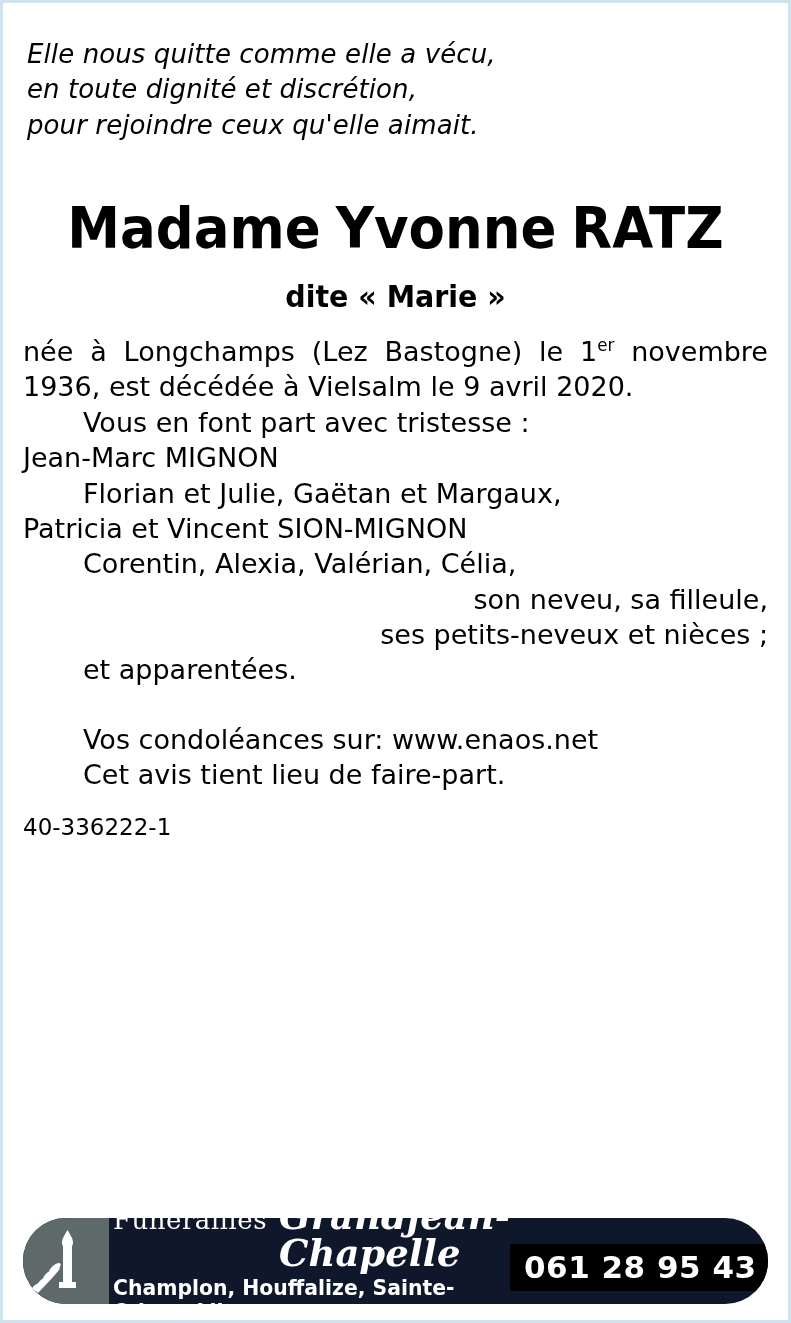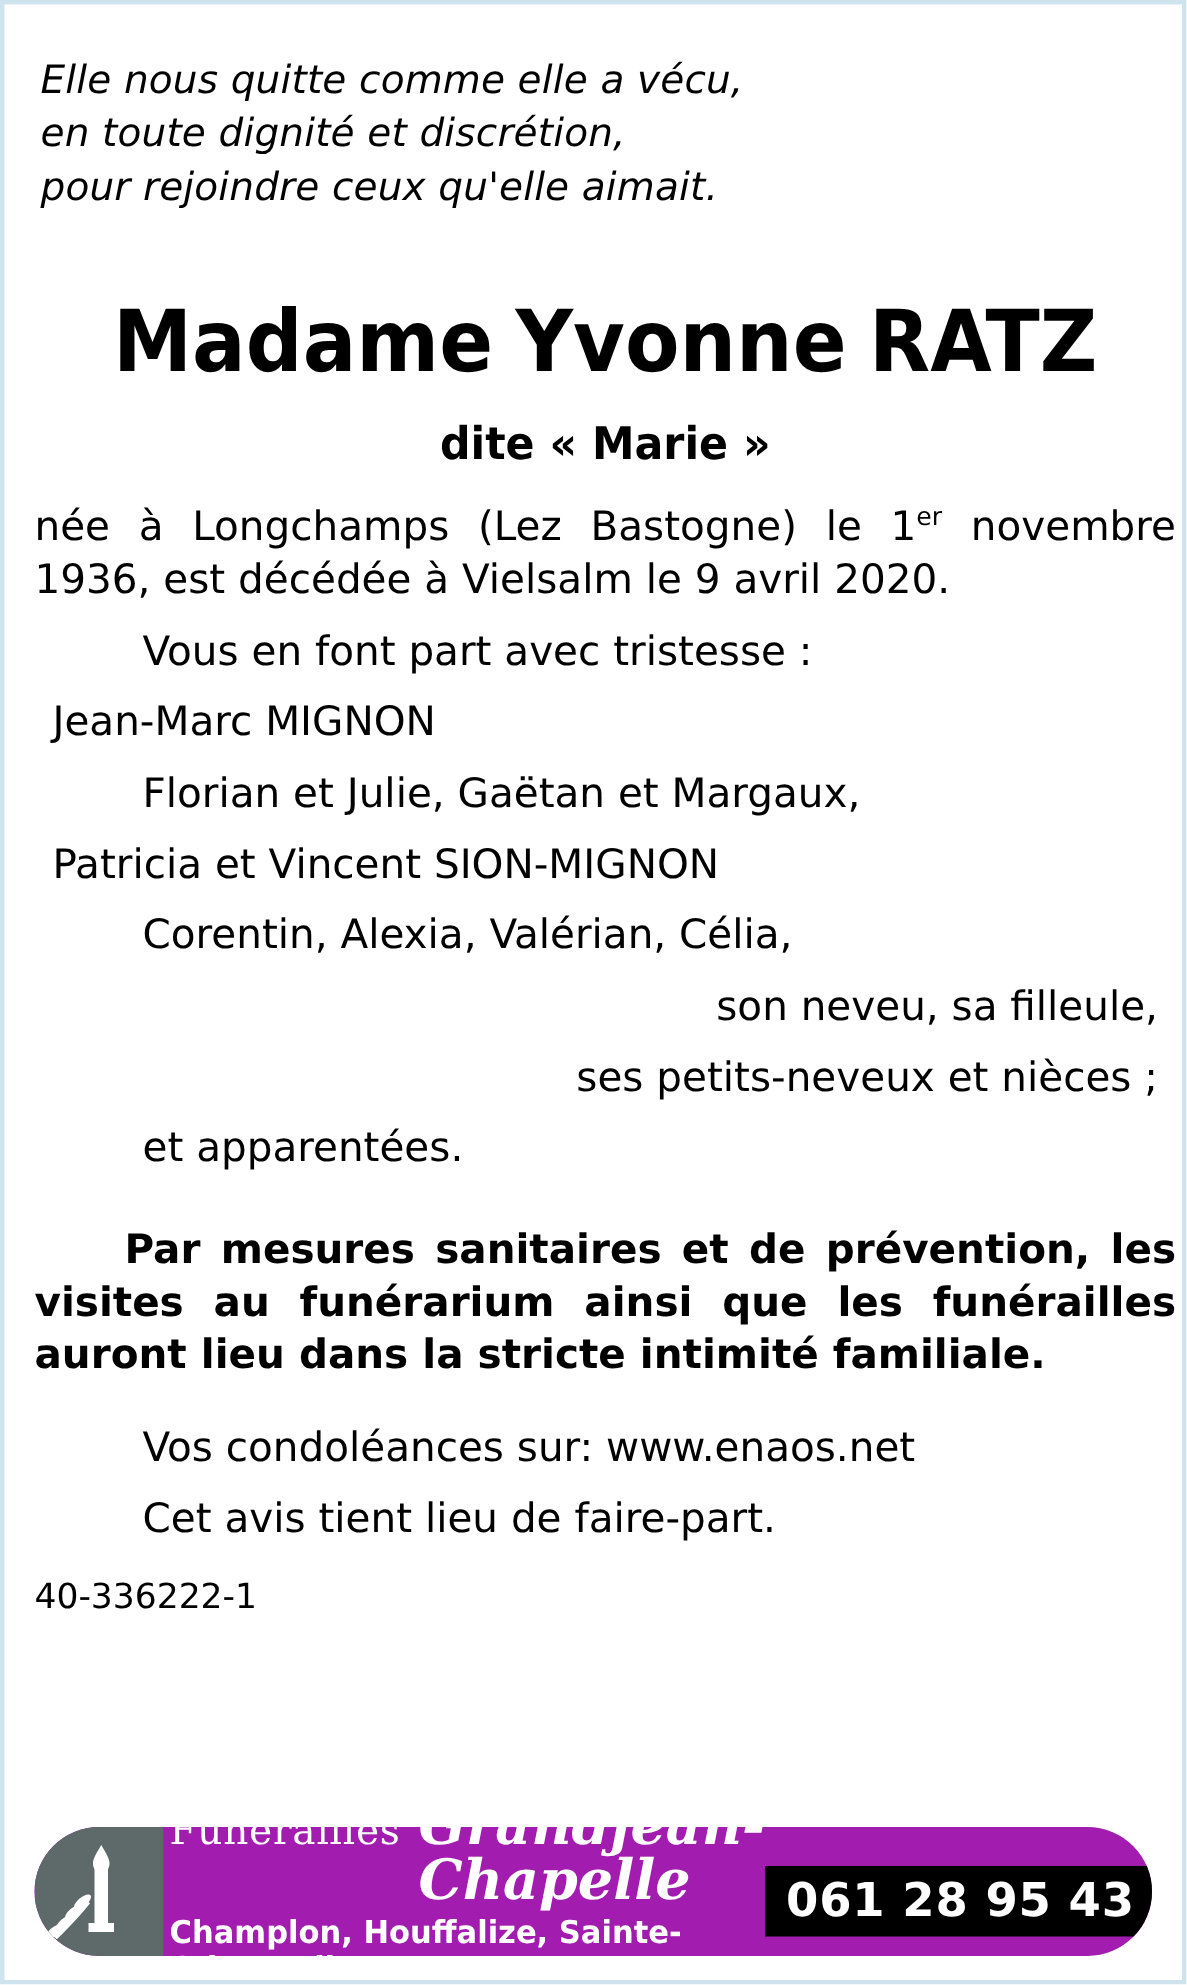--- a/index.html
+++ b/index.html
@@ -21,21 +21,21 @@
     height: 1323px;
     box-sizing: border-box;
     background: #ffffff;
     border: 3px solid #cfe3ef;
     padding: 0;
   }
 
   .inner {
     position: absolute;
     left: 0; top: 0; right: 0; bottom: 0;
-    padding: 26px 4px 0 20px;
+    padding: 26px 20px 0 20px;
     box-sizing: border-box;
   }
 
   .epitaph {
     font-style: italic;
     font-size: 26px;
     line-height: 1.36;
     letter-spacing: 0.1px;
     margin: 8px 0 0 4px;
     white-space: pre-line;
@@ -65,21 +65,21 @@
     line-height: 1.31;
     margin-top: 20px;
   }
 
   .para-justify {
     text-align: justify;
     text-align-last: left;
     margin: 0;
   }
   .para {
-    margin: 12px;
+    margin: 0;
   }
   .indent { text-indent: 60px; }
   .hang-right { text-align: right; }
   .sub-indent { padding-left: 60px; }
 
   sup.er {
     font-size: 0.62em;
     vertical-align: super;
     line-height: 0;
   }
@@ -101,21 +101,21 @@
     padding-right: 4px;
   }
 
   
   .footer {
     position: absolute;
     left: 20px;
     right: 20px;
     bottom: 16px;
     height: 86px;
-    background: #a21caf;
+    background: #0f172a;
     border-radius: 44px;
     display: flex;
     align-items: center;
     overflow: hidden;
   }
 
   .footer-logo {
     width: 86px;
     height: 86px;
     flex: 0 0 86px;
@@ -198,21 +198,20 @@
       <p class="para sub-indent">Corentin, Alexia, Valérian, Célia,</p>
       <p class="para hang-right">son neveu, sa filleule,</p>
       <p class="para hang-right">ses petits-neveux et nièces ;</p>
       <p class="para sub-indent">et apparentées.</p>
 
       <div class="spacer-sm"></div>
 
 
       <div class="spacer-sm"></div>
 
-      <p class="bold-block indent">Par mesures sanitaires et de prévention, les visites au funérarium ainsi que les funérailles auront lieu dans la stricte intimité familiale.</p>
 
       <div class="spacer-md"></div>
 
       <p class="para indent">Vos condoléances sur: www.enaos.net</p>
       <p class="para indent">Cet avis tient lieu de faire-part.</p>
     </div>
 
     <div class="ref">40-336222-1</div>
   </div>
 

